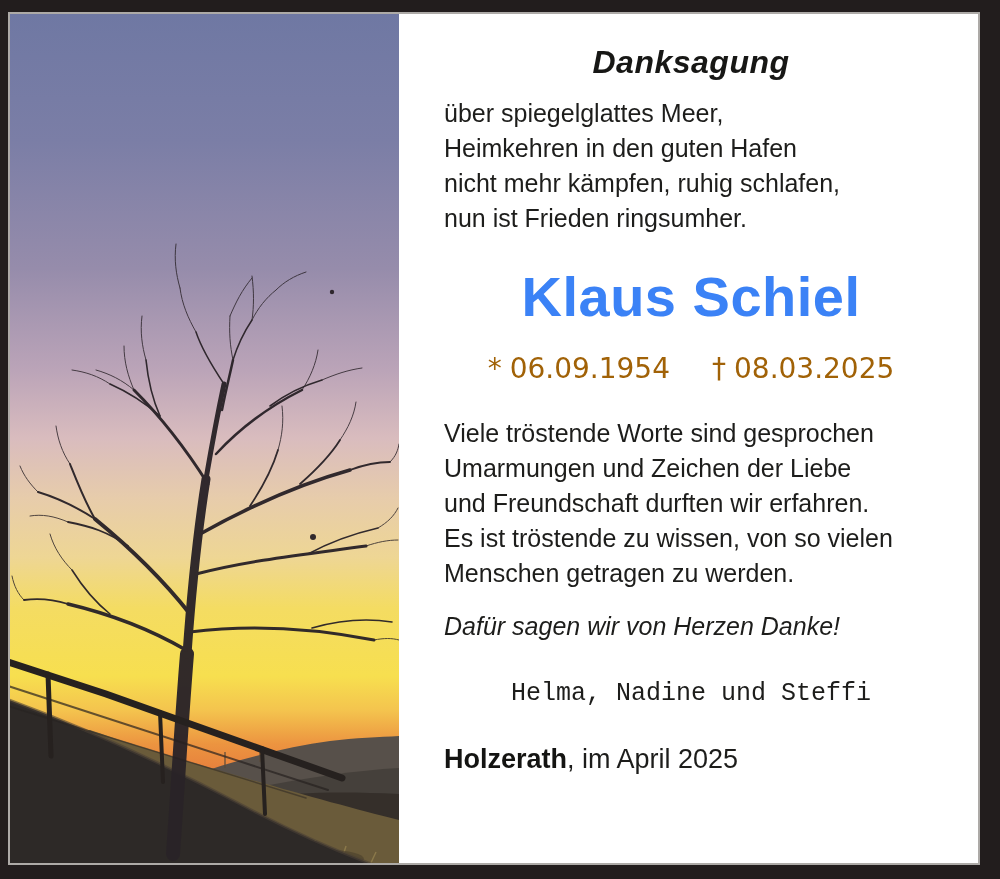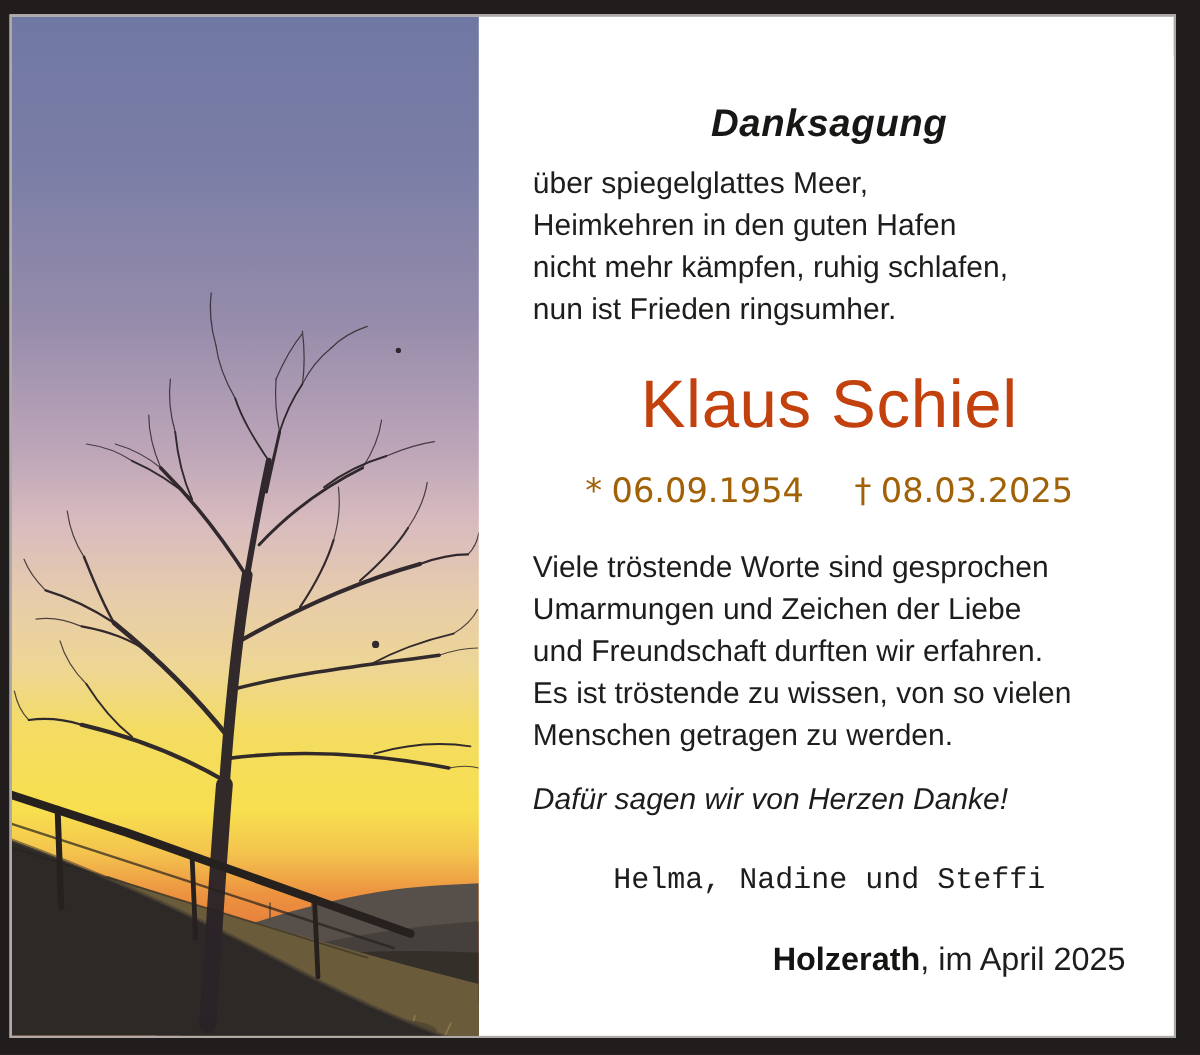--- a/index.html
+++ b/index.html
@@ -19,45 +19,45 @@
     position:relative;width:389px;height:100%;flex:0 0 389px;overflow:hidden;
     background:linear-gradient(to bottom,
       #6f78a3 0%, #7b7ea6 15%, #968cab 30%, #bba4b8 42%,
       #d9bcbe 50%, #e7ccab 57%, #eed694 64%, #f4dc62 70%,
       #f7df4f 78%, #f4c44e 82%, #ec9440 86%, #e4743a 91%, #cf5f33 96%);
   }
   .photo svg{position:absolute;inset:0;display:block;}
   
   .panel{
     flex:1 1 auto;background:#ffffff;color:#1d1d1b;
-    padding:8px 40px 0 45px;box-sizing:border-box;margin-top:32px;
+    padding:0 40px 0 45px;box-sizing:border-box;
   }
   .title{
     margin-top:30px;text-align:center;
     font-size:32px;line-height:36px;font-weight:bold;font-style:italic;
     letter-spacing:.5px;color:#171715;
   }
   .poem{margin-top:16px;font-size:25px;line-height:35px;}
   .poem .line{white-space:nowrap;}
   .attribution{font-size:25px;line-height:35px;text-align:right;padding-right:30px;}
   .deceased{
     margin-top:30px;text-align:center;font-size:56px;line-height:62px;
-    font-weight:normal;letter-spacing:.5px;color:#c2410c;
+    font-weight:bold;letter-spacing:.5px;color:#3b82f6;
   }
   .dates{
     margin-top:24px;text-align:center;font-size:28px;line-height:34px;
     font-family:"DejaVu Sans","Liberation Sans",sans-serif;
     display:flex;justify-content:center;gap:42px;color:#a16207;
   }
   .dates .sym{margin-right:8px;}
   .paragraph{margin-top:30px;font-size:25px;line-height:35px;}
   .paragraph .line{white-space:nowrap;}
   .gratitude{margin-top:18px;font-size:25px;line-height:35px;font-style:italic;white-space:nowrap;}
   .family{margin-top:32px;font-size:25px;line-height:35px;text-align:center;white-space:nowrap;font-family:Liberation Mono, monospace;}
-  .location-line{margin-top:30px;font-size:27px;line-height:36px;white-space:nowrap;text-align:right;}
+  .location-line{margin-top:30px;font-size:27px;line-height:36px;white-space:nowrap;}
   .location-line .loc{font-weight:bold;color:#141412;}
 </style>
 </head>
 <body>
 
 <div class="frame">
   <div class="inner">
 
     <div class="photo">
       <svg viewBox="0 0 389 851" width="389" height="851" preserveAspectRatio="none">

